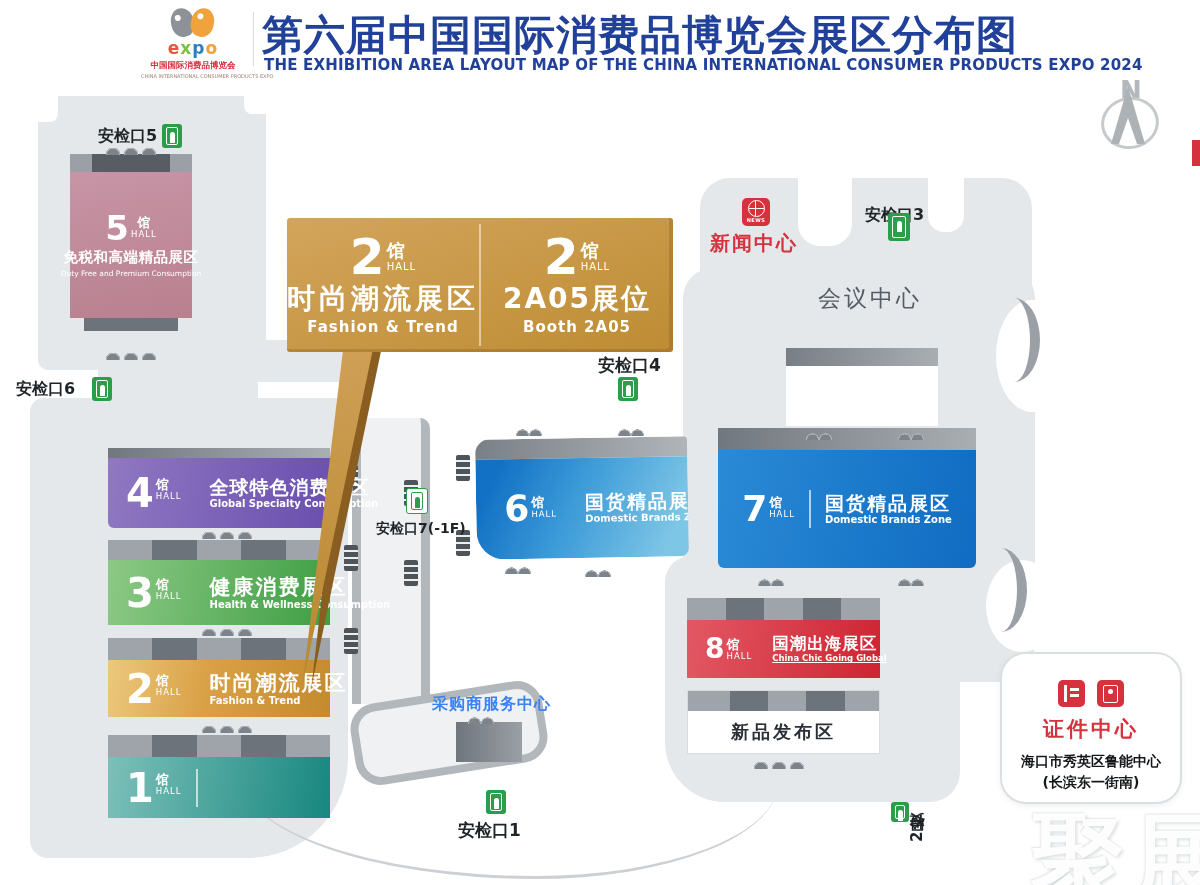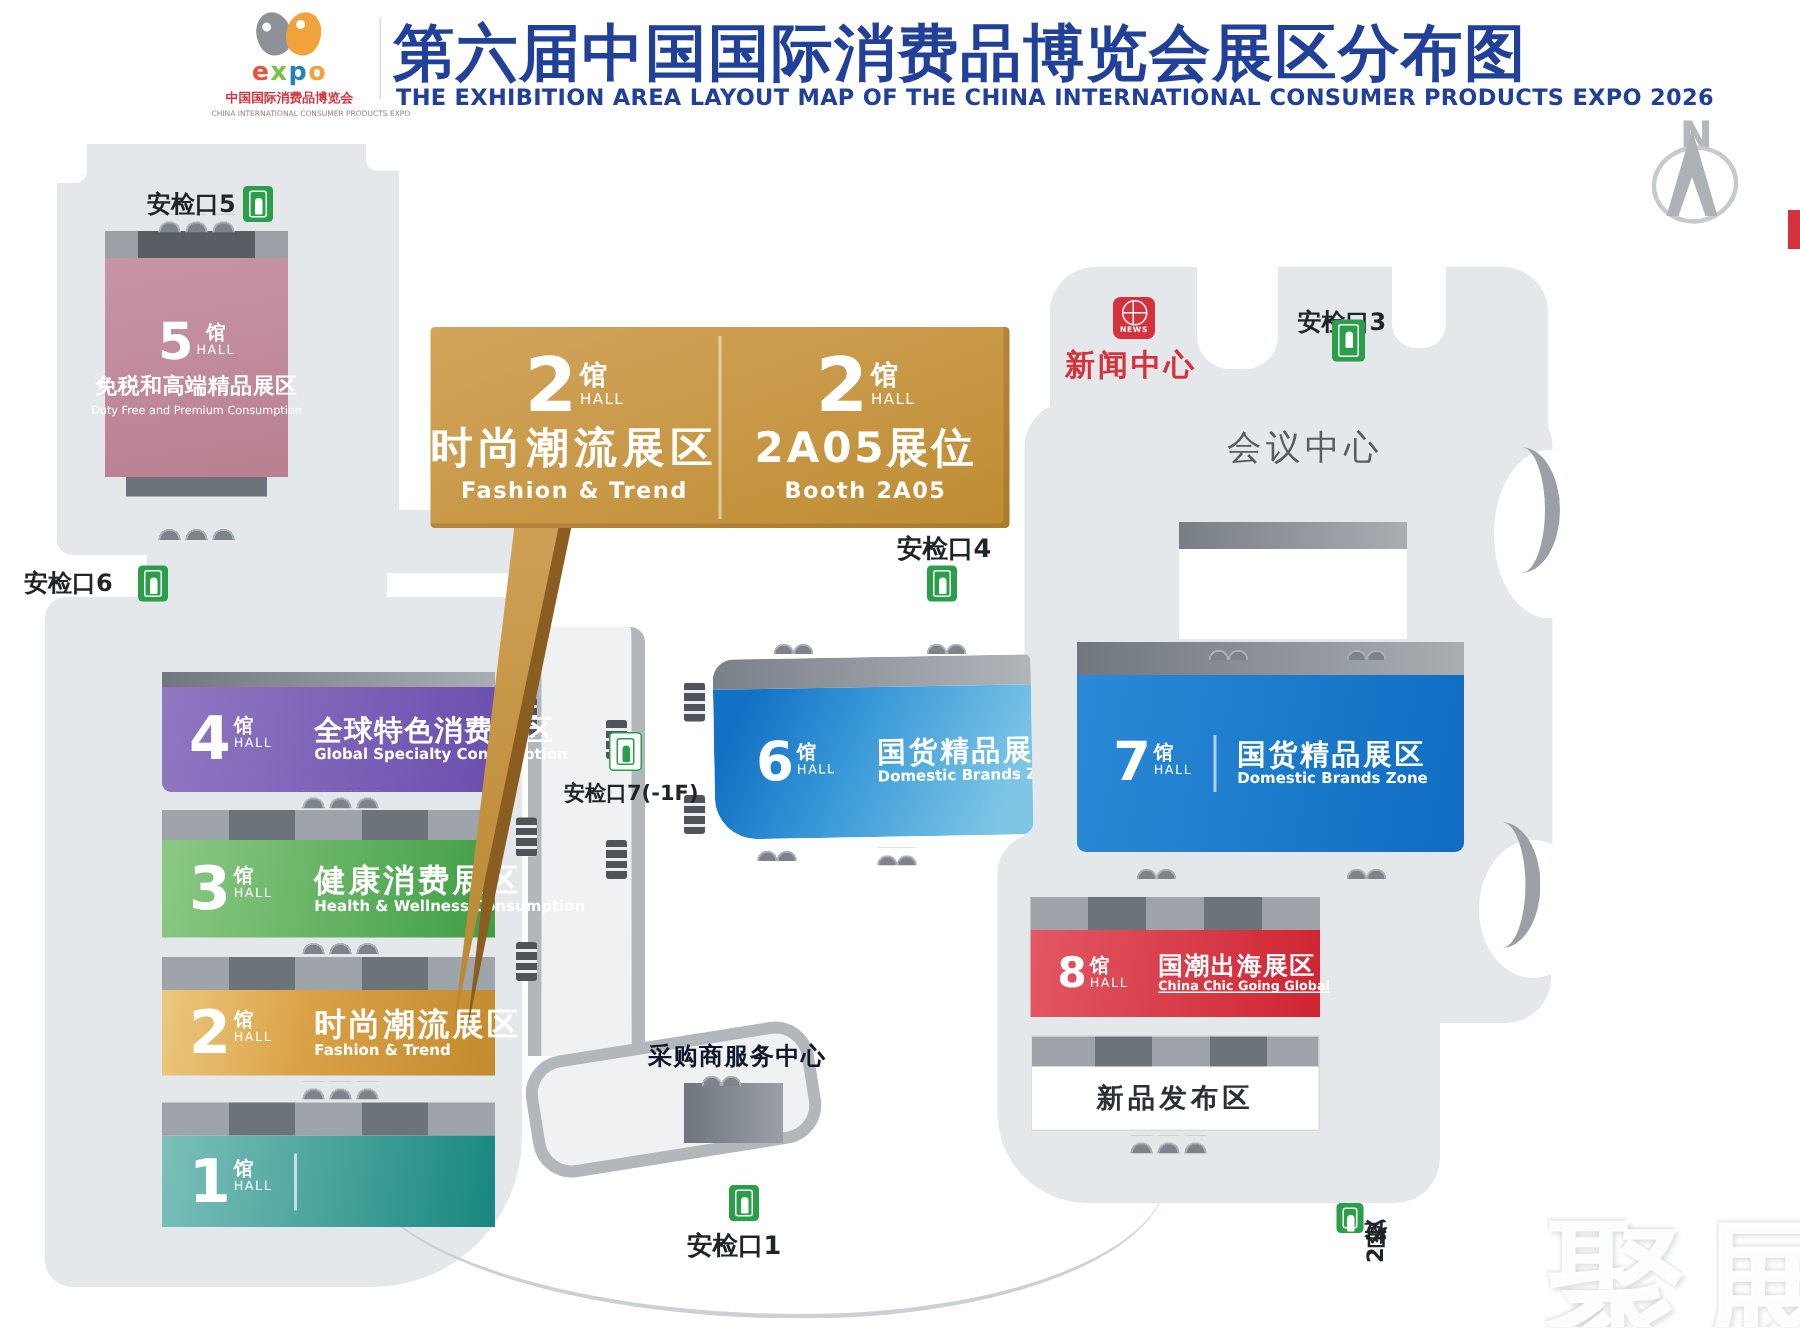--- a/index.html
+++ b/index.html
@@ -153,21 +153,21 @@
   .vertical-label{writing-mode:vertical-rl;transform:rotate(180deg);}
 
   .news-icon{left:742px;top:198px;width:28px;height:28px;background:#d5323e;border-radius:5px;z-index:12;
              display:flex;align-items:center;justify-content:center;flex-direction:column;}
   .news-globe{width:15px;height:15px;border:1.5px solid #fff;border-radius:50%;position:relative;}
   .news-globe::before{content:"";position:absolute;left:0;right:0;top:45%;border-top:1px solid #fff;}
   .news-globe::after{content:"";position:absolute;top:0;bottom:0;left:45%;border-left:1px solid #fff;}
   .news-word{font-size:5px;color:#fff;font-weight:bold;letter-spacing:0.5px;line-height:1.4;}
   .news-label{left:710px;top:230px;font-size:20px;font-weight:bold;color:#d5323e;letter-spacing:2px;z-index:12;}
   .conf-label{left:818px;top:283px;font-size:23px;color:#565c63;letter-spacing:3px;z-index:12;font-weight:500;}
-  .buyer-label{left:432px;top:694px;font-size:16px;font-weight:bold;color:#0f172a;letter-spacing:1px;z-index:12;text-align:center;}
+  .buyer-label{left:432px;top:694px;font-size:16px;font-weight:bold;color:#3b82f6;letter-spacing:1px;z-index:12;text-align:center;}
 
   
   .badge-box{left:1000px;top:652px;width:182px;height:152px;background:#fff;border:2px solid #dcdfe2;
              border-radius:26px;box-sizing:border-box;z-index:15;display:flex;flex-direction:column;
              align-items:center;box-shadow:0 2px 6px rgba(0,0,0,.06);}
   .badge-icons{display:flex;gap:12px;margin-top:26px;}
   .badge-icon{width:27px;height:27px;background:#d5323e;border-radius:5px;position:relative;}
   .badge-icon.turnstile::before{content:"";position:absolute;left:6px;top:5px;width:3px;height:17px;background:#fff;}
   .badge-icon.turnstile::after{content:"";position:absolute;left:12px;top:8px;width:9px;height:3px;background:#fff;
                                box-shadow:0 6px 0 #fff;}
@@ -190,21 +190,21 @@
     <div class="mascot">
       <div class="owl gray"></div>
       <div class="owl orange"></div>
     </div>
     <div class="expo-word"><span>e</span><span>x</span><span>p</span><span>o</span></div>
     <div class="logo-cn">中国国际消费品博览会</div>
     <div class="logo-en">CHINA INTERNATIONAL CONSUMER PRODUCTS EXPO</div>
   </div>
   <div class="abs logo-divider"></div>
   <div class="abs title-cn">第六届中国国际消费品博览会展区分布图</div>
-  <div class="abs title-en">THE EXHIBITION AREA LAYOUT MAP OF THE CHINA INTERNATIONAL CONSUMER PRODUCTS EXPO 2026</div>
+  <div class="abs title-en">THE EXHIBITION AREA LAYOUT MAP OF THE CHINA INTERNATIONAL CONSUMER PRODUCTS EXPO 2024</div>
 
   <div class="abs compass-n">N</div>
   <div class="abs compass-circle"></div>
   <div class="abs compass-arrow"></div>
   <div class="abs compass-notch"></div>
   <div class="abs red-sliver"></div>
 
   <div class="abs bld bldA"></div>
   <div class="abs notch1"></div>
   <div class="abs notch2"></div>
@@ -419,20 +419,31 @@
   <div class="abs exit alt" style="left:406px;top:488px;"></div>
   <div class="abs cp-label" style="left:376px;top:520px;font-size:14px;">安检口7(-1F)</div>
 
   <div class="abs buyer-label">采购商服务中心</div>
   <div class="abs exit" style="left:486px;top:790px;"></div>
   <div class="abs cp-label" style="left:458px;top:819px;font-size:17px;">安检口1</div>
 
   <div class="abs exit" style="left:891px;top:802px;width:18px;height:20px;"></div>
   <div class="abs cp-label vertical-label" style="left:908px;top:758px;height:84px;font-size:15px;">安检口2</div>
 
+  <div class="abs badge-box">
+    <div class="badge-icons">
+      <div class="badge-icon turnstile"></div>
+      <div class="badge-icon idcard"></div>
+    </div>
+    <div class="badge-title">证件中心</div>
+    <div class="badge-addr">
+      <div>海口市秀英区鲁能中心</div>
+      <div>(长滨东一街南)</div>
+    </div>
+  </div>
 
   <div class="abs ptr-dark"></div>
   <div class="abs ptr-gold"></div>
   <div class="abs callout">
     <div class="half">
       <div class="numgrp">
           <span class="num">2</span>
         <span class="unitstack" style="margin-top:8px;">
             <span class="unit-cn">馆</span>
             <span class="unit-en">HALL</span>

